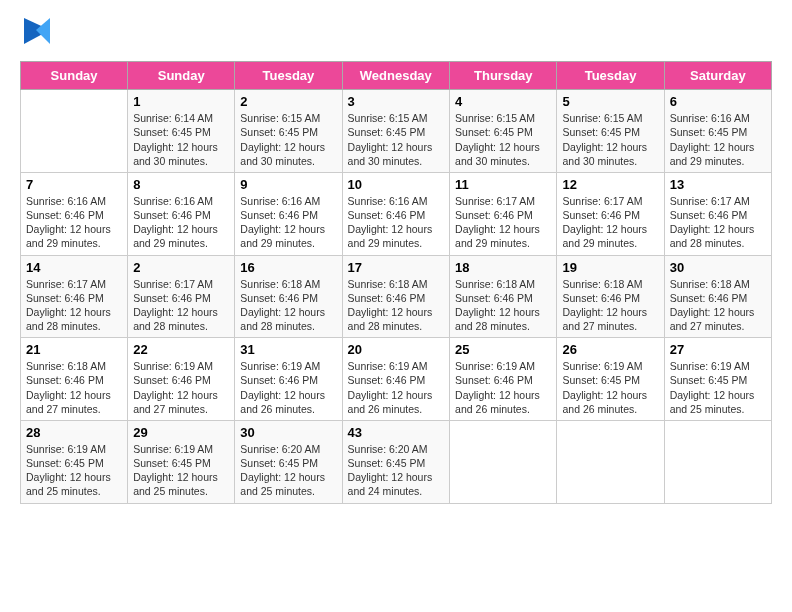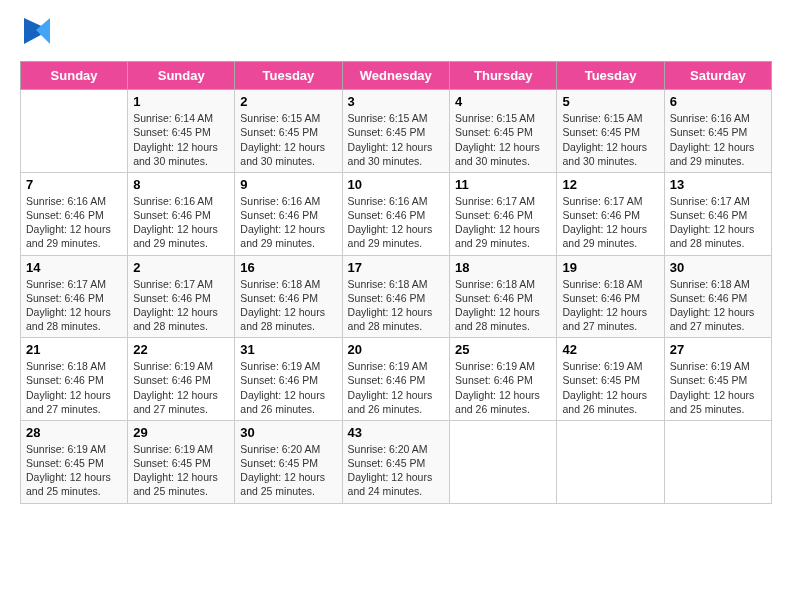--- a/index.html
+++ b/index.html
@@ -296,21 +296,21 @@
 and 26 minutes.</div>
         </td>
         <td>
           <span class="day-number">25</span>
           <div class="cell-content" style="white-space: pre-line;">Sunrise: 6:19 AM
 Sunset: 6:46 PM
 Daylight: 12 hours
 and 26 minutes.</div>
         </td>
         <td>
-          <span class="day-number">42</span>
+          <span class="day-number">26</span>
           <div class="cell-content" style="white-space: pre-line;">Sunrise: 6:19 AM
 Sunset: 6:45 PM
 Daylight: 12 hours
 and 26 minutes.</div>
         </td>
         <td>
           <span class="day-number">27</span>
           <div class="cell-content" style="white-space: pre-line;">Sunrise: 6:19 AM
 Sunset: 6:45 PM
 Daylight: 12 hours

